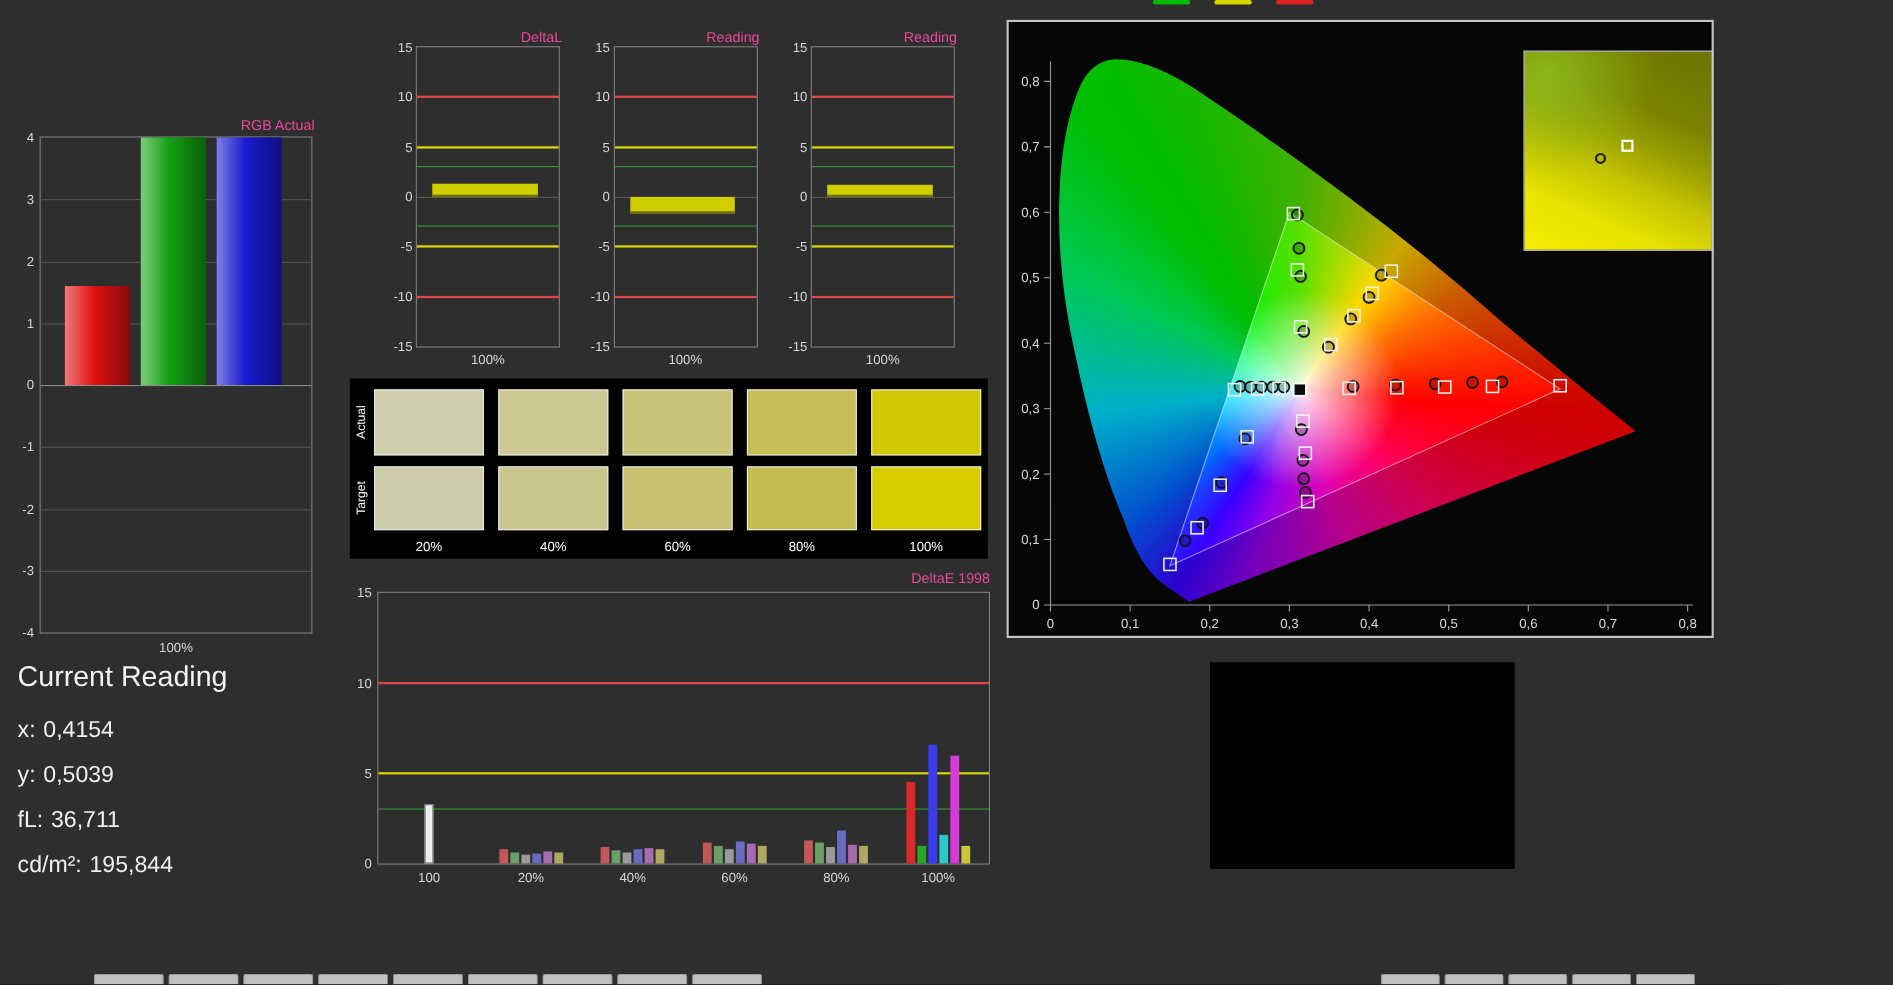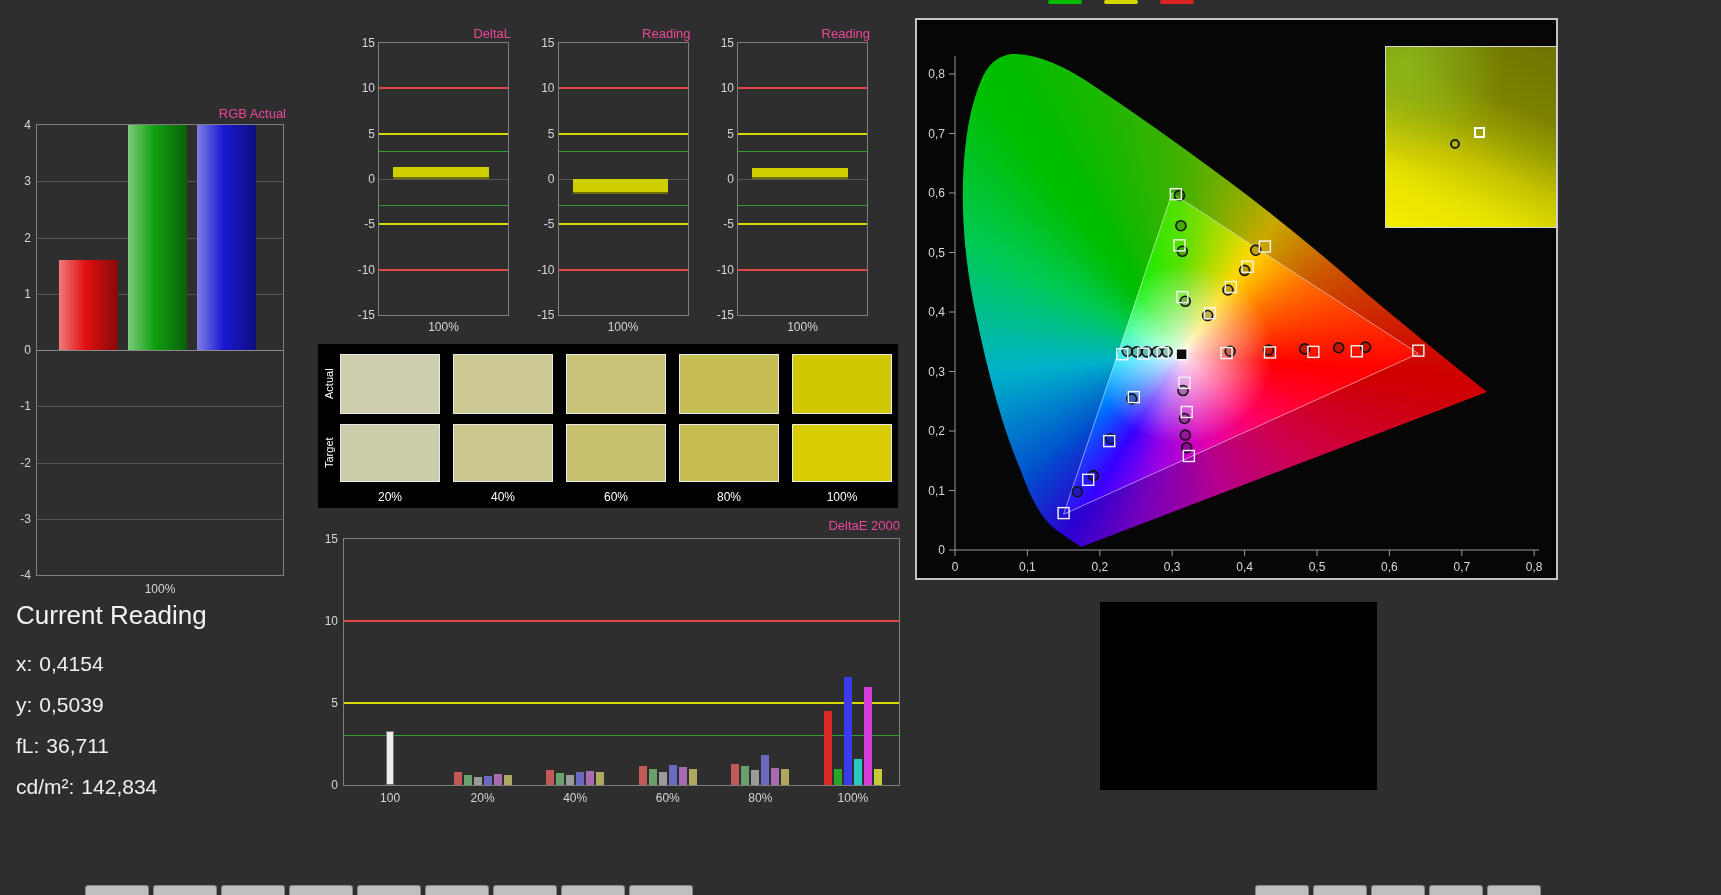--- a/index.html
+++ b/index.html
@@ -185,21 +185,21 @@
       <div class="swatch" style="position: absolute; left: 361px; top: 80px; width: 100px; height: 58px; background: rgb(196, 188, 78); border: 1px solid rgb(232, 232, 232);"></div>
       <div class="swatch" style="position: absolute; left: 474px; top: 80px; width: 100px; height: 58px; background: rgb(216, 205, 0); border: 1px solid rgb(232, 232, 232);"></div>
       <div class="swatch-collabel" style="position: absolute; top: 146px; left: 22px; width: 100px; text-align: center; font-size: 12px; color: rgb(255, 255, 255);">20%</div>
       <div class="swatch-collabel" style="position: absolute; top: 146px; left: 135px; width: 100px; text-align: center; font-size: 12px; color: rgb(255, 255, 255);">40%</div>
       <div class="swatch-collabel" style="position: absolute; top: 146px; left: 248px; width: 100px; text-align: center; font-size: 12px; color: rgb(255, 255, 255);">60%</div>
       <div class="swatch-collabel" style="position: absolute; top: 146px; left: 361px; width: 100px; text-align: center; font-size: 12px; color: rgb(255, 255, 255);">80%</div>
       <div class="swatch-collabel" style="position: absolute; top: 146px; left: 474px; width: 100px; text-align: center; font-size: 12px; color: rgb(255, 255, 255);">100%</div>
     </div>
 
   <div class="abs" style="left:325px; top:518px; width:575px; height:294px;">
-    <div class="chart-title" style="position:absolute; left:18px; width:557px; top:0;">DeltaE 2000</div>
+    <div class="chart-title" style="position:absolute; left:18px; width:557px; top:0;">DeltaE 1998</div>
     <div class="plot" id="de-plot" style="left:18px; top:20px; width:557px; height:248px;">
         <div class="ytick" style="left: -36px; top: calc(0% - 7px);">15</div>
         <div class="ytick" style="left: -36px; top: calc(33.3333% - 7px);">10</div>
         <div class="ytick" style="left: -36px; top: calc(66.6667% - 7px);">5</div>
         <div class="ytick" style="left: -36px; top: calc(100% - 7px);">0</div>
         <div class="ref" style="top: calc(33.3333% - 1px); height: 2px; background: rgb(224, 72, 72);"></div>
         <div class="ref" style="top: calc(66.6667% - 1px); height: 2px; background: rgb(216, 216, 0);"></div>
         <div class="ref" style="top: calc(80% - 1px); height: 1px; background: rgb(47, 160, 47);"></div>
         <div class="de-bar" style="position: absolute; bottom: 0px; width: 8px; height: 22%; left: calc(8.3% - 4px); background: rgb(237, 237, 237); border: 1px solid rgb(119, 119, 119);"></div>
         <div class="de-grouplabel" style="position: absolute; top: calc(100% + 6px); left: calc(8.3% - 30px); width: 60px; text-align: center; font-size: 12px; color: rgb(214, 214, 214);">100</div>
@@ -345,21 +345,21 @@
     <div class="cr-line">
       <span>x:</span><span>0,4154</span>
     </div>
     <div class="cr-line">
       <span>y:</span><span>0,5039</span>
     </div>
     <div class="cr-line">
       <span>fL:</span><span>36,711</span>
     </div>
     <div class="cr-line">
-      <span>cd/m²:</span><span>142,834</span>
+      <span>cd/m²:</span><span>195,844</span>
     </div>
   </div>
 
   <div class="abs" style="left:1100px; top:602px; width:277px; height:188px; background:#000;"></div>
 
   <div class="abs" id="tabs-left" style="left:85px; bottom:0; height:10px; display:flex; gap:4px;">
       <div class="tab" style="width: 64px;"></div>
       <div class="tab" style="width: 64px;"></div>
       <div class="tab" style="width: 64px;"></div>
       <div class="tab" style="width: 64px;"></div>

